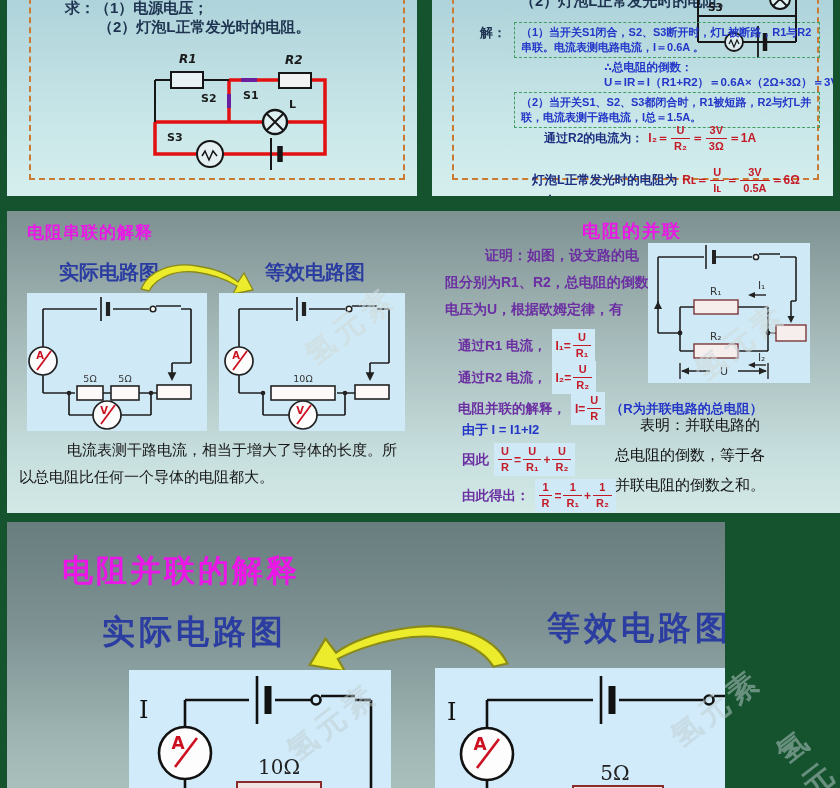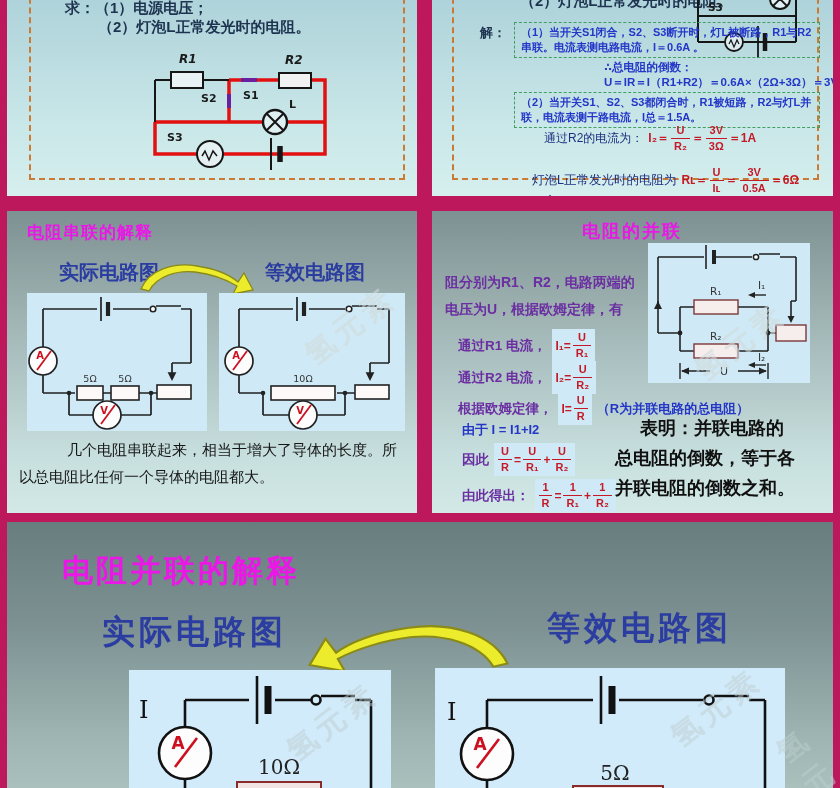--- a/index.html
+++ b/index.html
@@ -1,42 +1,42 @@
 <!DOCTYPE html>
 <html><head>
 <meta charset="utf-8">
 <style>
   html,body{margin:0;padding:0;}
   body{font-family:"Liberation Sans","DejaVu Sans",sans-serif;}
-  #stage{position:relative;width:840px;height:788px;background:#be185d;overflow:hidden;}
+  #stage{position:relative;width:840px;height:788px;background:#14532d;overflow:hidden;}
   .slide{position:absolute;overflow:hidden;}
   .slide-top{background:linear-gradient(180deg,#aed3da 0%,#c8e6e8 60%,#d6efee 100%);}
-  .slide-mid{background:linear-gradient(180deg,#7e9192 0%,#9fb3b3 35%,#c6dedd 80%,#d2e9e6 100%);}
+  .slide-mid{background:linear-gradient(180deg,#7e9192 0%,#9fb3b3 35%,#c6dedd 80%,#d2e9e6 100%);padding-left:28px;}
   .slide-bot{background:linear-gradient(180deg,#687d7e 0%,#7e9293 40%,#9db4b2 80%,#a9c0bd 100%);}
   .t{position:absolute;white-space:nowrap;}
   .dash-frame{position:absolute;border:2px dashed #cb7a33;border-top:none;}
   .navy{color:#1d3350;font-weight:bold;font-size:15px;}
   .blue-box{position:absolute;border:1.5px dashed #3f9e60;padding:2px 6px;color:#2436c8;
             font-weight:bold;font-size:11px;line-height:15px;white-space:normal;}
   .blue-t{color:#2436c8;font-weight:bold;font-size:11.5px;}
-  .f-label{color:#1c2f80;font-weight:normal;font-size:12px;}
+  .f-label{color:#1c2f80;font-weight:bold;font-size:12px;}
   .fx{display:inline-flex;align-items:center;gap:2px;font-weight:bold;color:#c41a28;font-size:12px;}
   .frac{display:inline-block;vertical-align:middle;text-align:center;line-height:1;font-size:11px;}
   .frac .fn{display:block;border-bottom:1.4px solid currentColor;padding:1px 3px 2px;}
   .frac .fd{display:block;padding:2px 3px 1px;}
   .row{position:absolute;display:flex;align-items:center;gap:5px;}
   .chip{background:#cfeaf6;padding:2px 4px;}
   .title-magenta{color:#ea17e6;font-weight:bold;}
   .head-navy{color:#2b3da0;font-weight:bold;}
   .mr-label{color:#6b2fa2;font-weight:bold;font-size:13.5px;}
   .mr-purple{color:#6b2fa2;font-weight:bold;font-size:14px;}
   .mr-blue{color:#2436c8;font-weight:bold;}
   .panel{position:absolute;background:#cfeaf6;}
   .note-black{color:#161616;font-size:15px;font-weight:500;}
-  .concl{color:#101010;font-weight:bold;font-size:18px;}
+  .concl{color:#101010;font-weight:normal;font-size:15px;}
   .wm{position:absolute;color:rgba(208,219,220,0.6);font-size:30px;font-weight:bold;
       letter-spacing:5px;transform:rotate(-38deg);pointer-events:none;}
   svg{display:block;font-family:"DejaVu Sans",sans-serif;}
   .arrow-mirror{transform:scaleX(-1);}
 </style>
 </head>
 <body>
 
 <div id="stage">
 
@@ -207,27 +207,28 @@
           <path d="M14,77 L28,58" stroke="#cc1020" stroke-width="1.8"></path>
         </g>
         <g>
           <circle cx="84" cy="122" r="14" fill="#fdfdfd" stroke="#222" stroke-width="1.7"></circle>
           <text x="81" y="121" font-size="10" font-weight="bold" fill="#cc1020" text-anchor="middle">V</text>
           <path d="M78,131 L92,112" stroke="#cc1020" stroke-width="1.8"></path>
         </g>
         <text x="84" y="89" font-size="9.5" fill="#333" text-anchor="middle">10Ω</text>
       </svg>
     </div>
-    <div class="t note-black" style="left:60px;top:230px">几个电阻串联起来，相当于增大了导体的长度。所</div>
+    <div class="t note-black" style="left:60px;top:230px">电流表测干路电流，相当于增大了导体的长度。所</div>
     <div class="t note-black" style="left:12px;top:257px">以总电阻比任何一个导体的电阻都大。</div>
   </div>
 
   <div class="slide slide-mid" style="left:432px;top:211px;width:401px;height:302px">
     <div class="t title-magenta" style="left:105px;top:8px;width:190px;font-size:18px;text-align:center;letter-spacing:2px">电阻的并联</div>
-    <div class="t mr-purple" style="left:13px;top:63px">阻分别为R1、R2，电路两端的</div>
+    <div class="t mr-purple" style="left:53px;top:36px">证明：如图，设支路的电</div>
+    <div class="t mr-purple" style="left:13px;top:63px">阻分别为R1、R2，总电阻的倒数</div>
     <div class="t mr-purple" style="left:13px;top:90px">电压为U，根据欧姆定律，有</div>
 
     <div class="row" style="left:26px;top:118px">
       <span class="mr-label">通过R1 电流，</span>
       <span class="fx chip">
         <span>I₁=</span>
         <span class="frac">
             <span class="fn">U</span>
             <span class="fd">R₁</span>
           </span>
@@ -237,21 +238,21 @@
       <span class="mr-label">通过R2 电流，</span>
       <span class="fx chip">
         <span>I₂=</span>
         <span class="frac">
             <span class="fn">U</span>
             <span class="fd">R₂</span>
           </span>
       </span>
     </div>
     <div class="row" style="left:26px;top:181px">
-      <span class="mr-label">根据欧姆定律，</span>
+      <span class="mr-label">电阻并联的解释，</span>
       <span class="fx chip">
         <span>I=</span>
         <span class="frac">
             <span class="fn">U</span>
             <span class="fd">R</span>
           </span>
       </span>
       <span class="mr-blue" style="font-size:13px">（R为并联电路的总电阻）</span>
     </div>
     <div class="t mr-blue" style="left:30px;top:210px;font-size:13px">由于 I = I1+I2</div>
@@ -339,21 +340,21 @@
           <text x="62" y="52">R₁</text>
           <text x="110" y="46">I₁</text>
           <text x="62" y="97">R₂</text>
           <text x="110" y="118">I₂</text>
           <text x="72" y="132" font-size="11">U</text>
         </g>
       </svg>
     </div>
   </div>
 
-  <div class="slide slide-bot" style="left:7px;top:522px;width:826px;height:266px">
+  <div class="slide slide-bot" style="left:7px;top:522px;width:718px;height:266px">
     <div class="t title-magenta" style="left:55px;top:28px;font-size:31px;letter-spacing:3px">电阻并联的解释</div>
     <div class="t head-navy" style="left:95px;top:88px;font-size:33px;letter-spacing:4px">实际电路图</div>
     <div class="t head-navy" style="left:540px;top:84px;font-size:33px;letter-spacing:4px">等效电路图</div>
     <svg class="arrow-mirror" style="position:absolute;left:292px;top:98px" width="212" height="56" viewBox="0 0 120 36" preserveAspectRatio="none">
       <path d="M2,28 C10,9 34,1 58,5 C78,8 92,15 99,21 L105,12 L114,29 L94,33 L98,25 C88,19 72,13 56,11 C38,9 18,15 10,30 Z" fill="#ecec2c" stroke="#8a8a18" stroke-width="1.3"></path>
     </svg>
     <div class="panel" style="left:122px;top:148px;width:262px;height:118px;background:#d2ebfa">
       <svg width="262" height="118" viewBox="0 0 262 118">
         <g stroke="#111" stroke-width="2.6" fill="none">
           <path d="M56,30 H120 M146,30 H182 M192,26 H226 M226,30 H242 M242,30 V118 M56,30 V57 M56,109 V118"></path>

